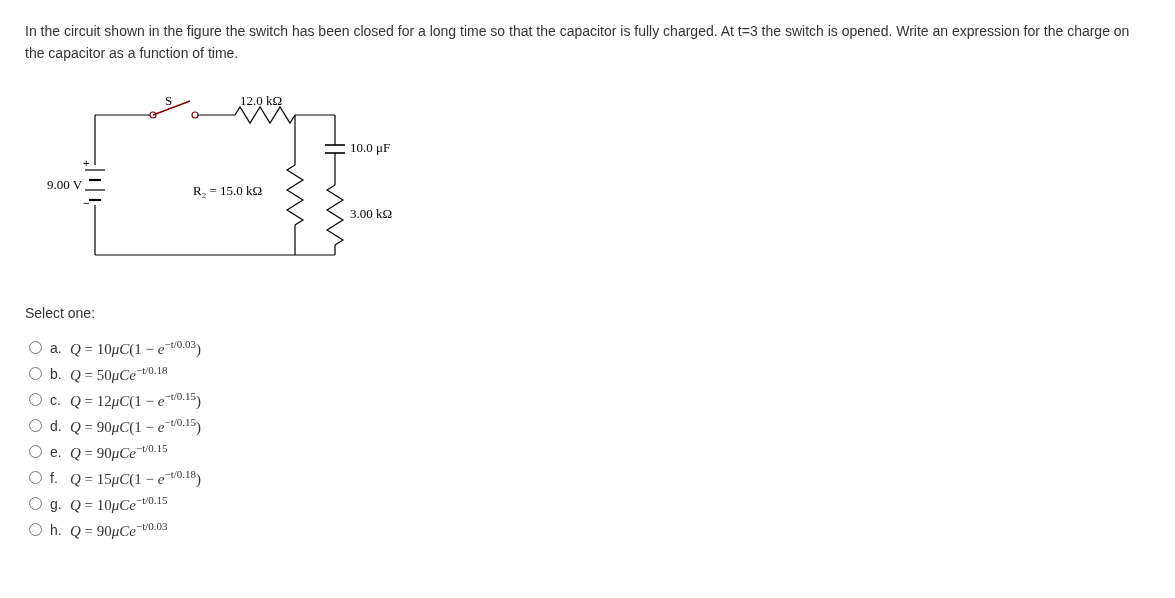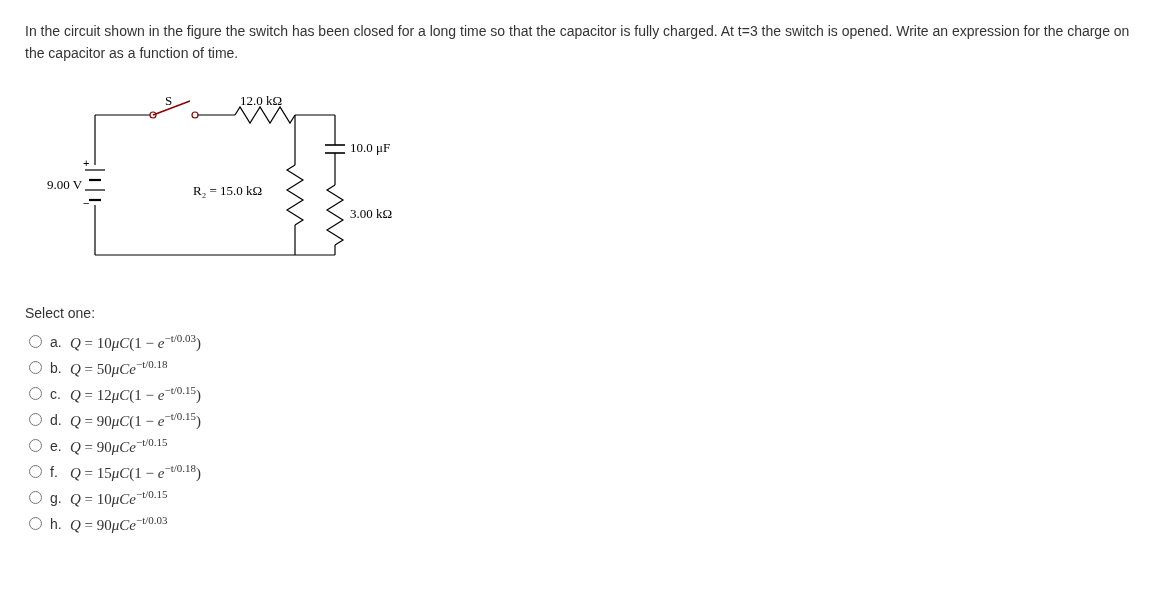--- a/index.html
+++ b/index.html
@@ -14,21 +14,21 @@
     line-height: 1.6;
     margin-bottom: 30px;
   }
   .circuit-diagram {
     margin: 20px 0 30px 20px;
     position: relative;
     width: 380px;
     height: 180px;
   }
   .select-label {
-    margin-bottom: 8px;
+    margin-bottom: 14px;
   }
   .options {
     list-style: none;
     padding: 0;
     margin: 0;
   }
   .options li {
     display: flex;
     align-items: center;
     padding: 3px 0;

